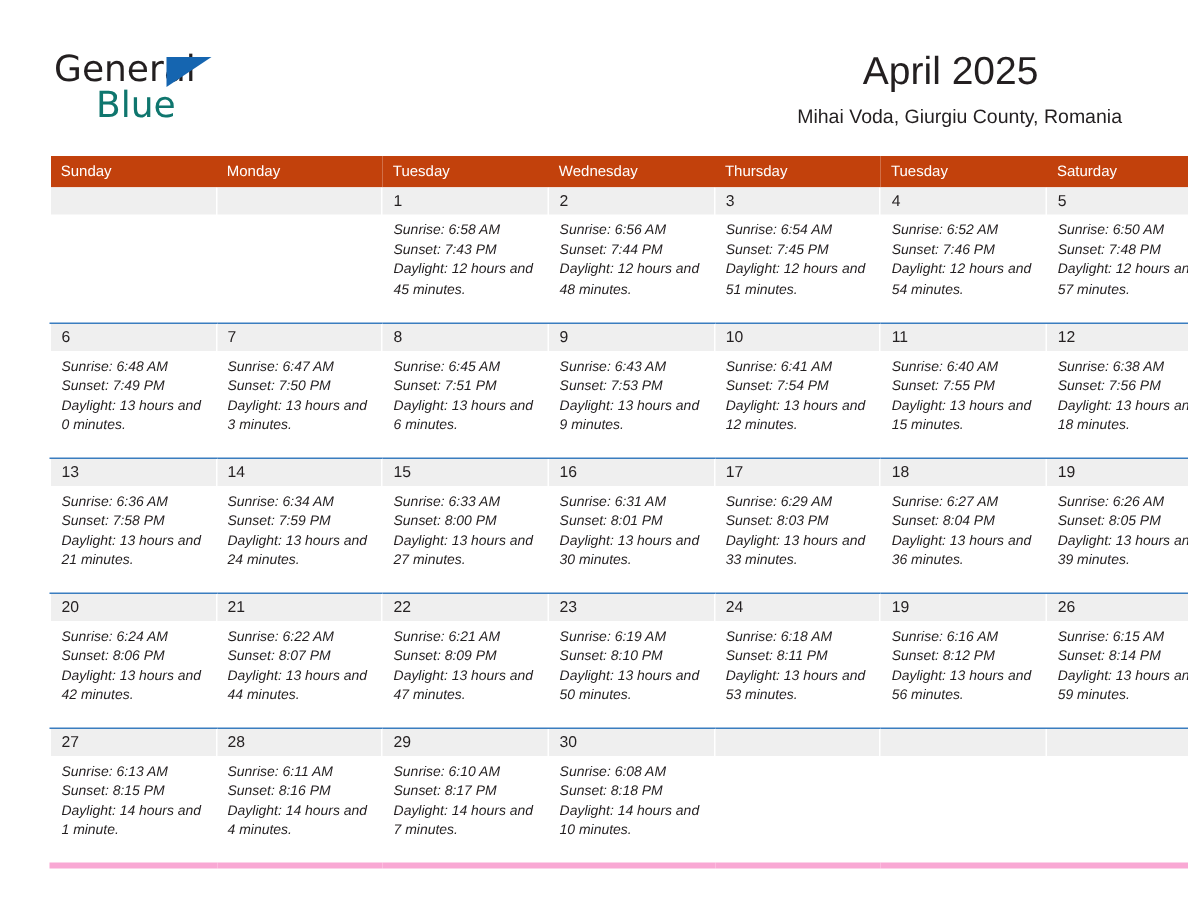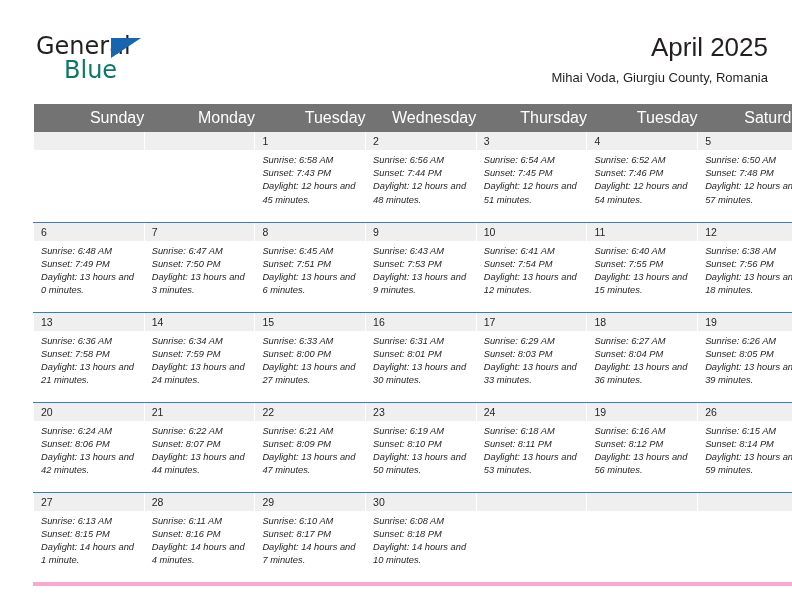--- a/index.html
+++ b/index.html
@@ -61,23 +61,23 @@
     left: 28px;
     top: 24px;
     font-size: 24px;
     color: #0f766e;
     font-family: "DejaVu Sans", sans-serif;
     font-weight: 400;
     line-height: 26px;
   }
   .title-block {
     position: absolute;
-    right: 24px;
+    right: 44px;
     top: 30px;
-    text-align: right;
+    text-align: center;
   }
   .cal-title {
     font-size: 26px;
     font-weight: 400;
     color: #231f20;
     line-height: 34px;
     white-space: nowrap;
   }
   .cal-subtitle {
     margin-top: 6px;
@@ -92,25 +92,25 @@
   
   .calendar {
     position: absolute;
     left: 33px;
     top: 104px;
     width: 726px;
     border-collapse: collapse;
     table-layout: fixed;
   }
   .calendar th {
-    background: #737373;
+    background: #c2410c;
     color: #ffffff;
-    font-size: 16px;
+    font-size: 10px;
     font-weight: 400;
-    text-align: right;
+    text-align: left;
     padding: 5px 0 5px 7px;
     height: 11px;
     border: none;
     width: 103.7px;
   }
   .weekrow {
     height: 90px;
   }
   .calendar td {
     vertical-align: top;

